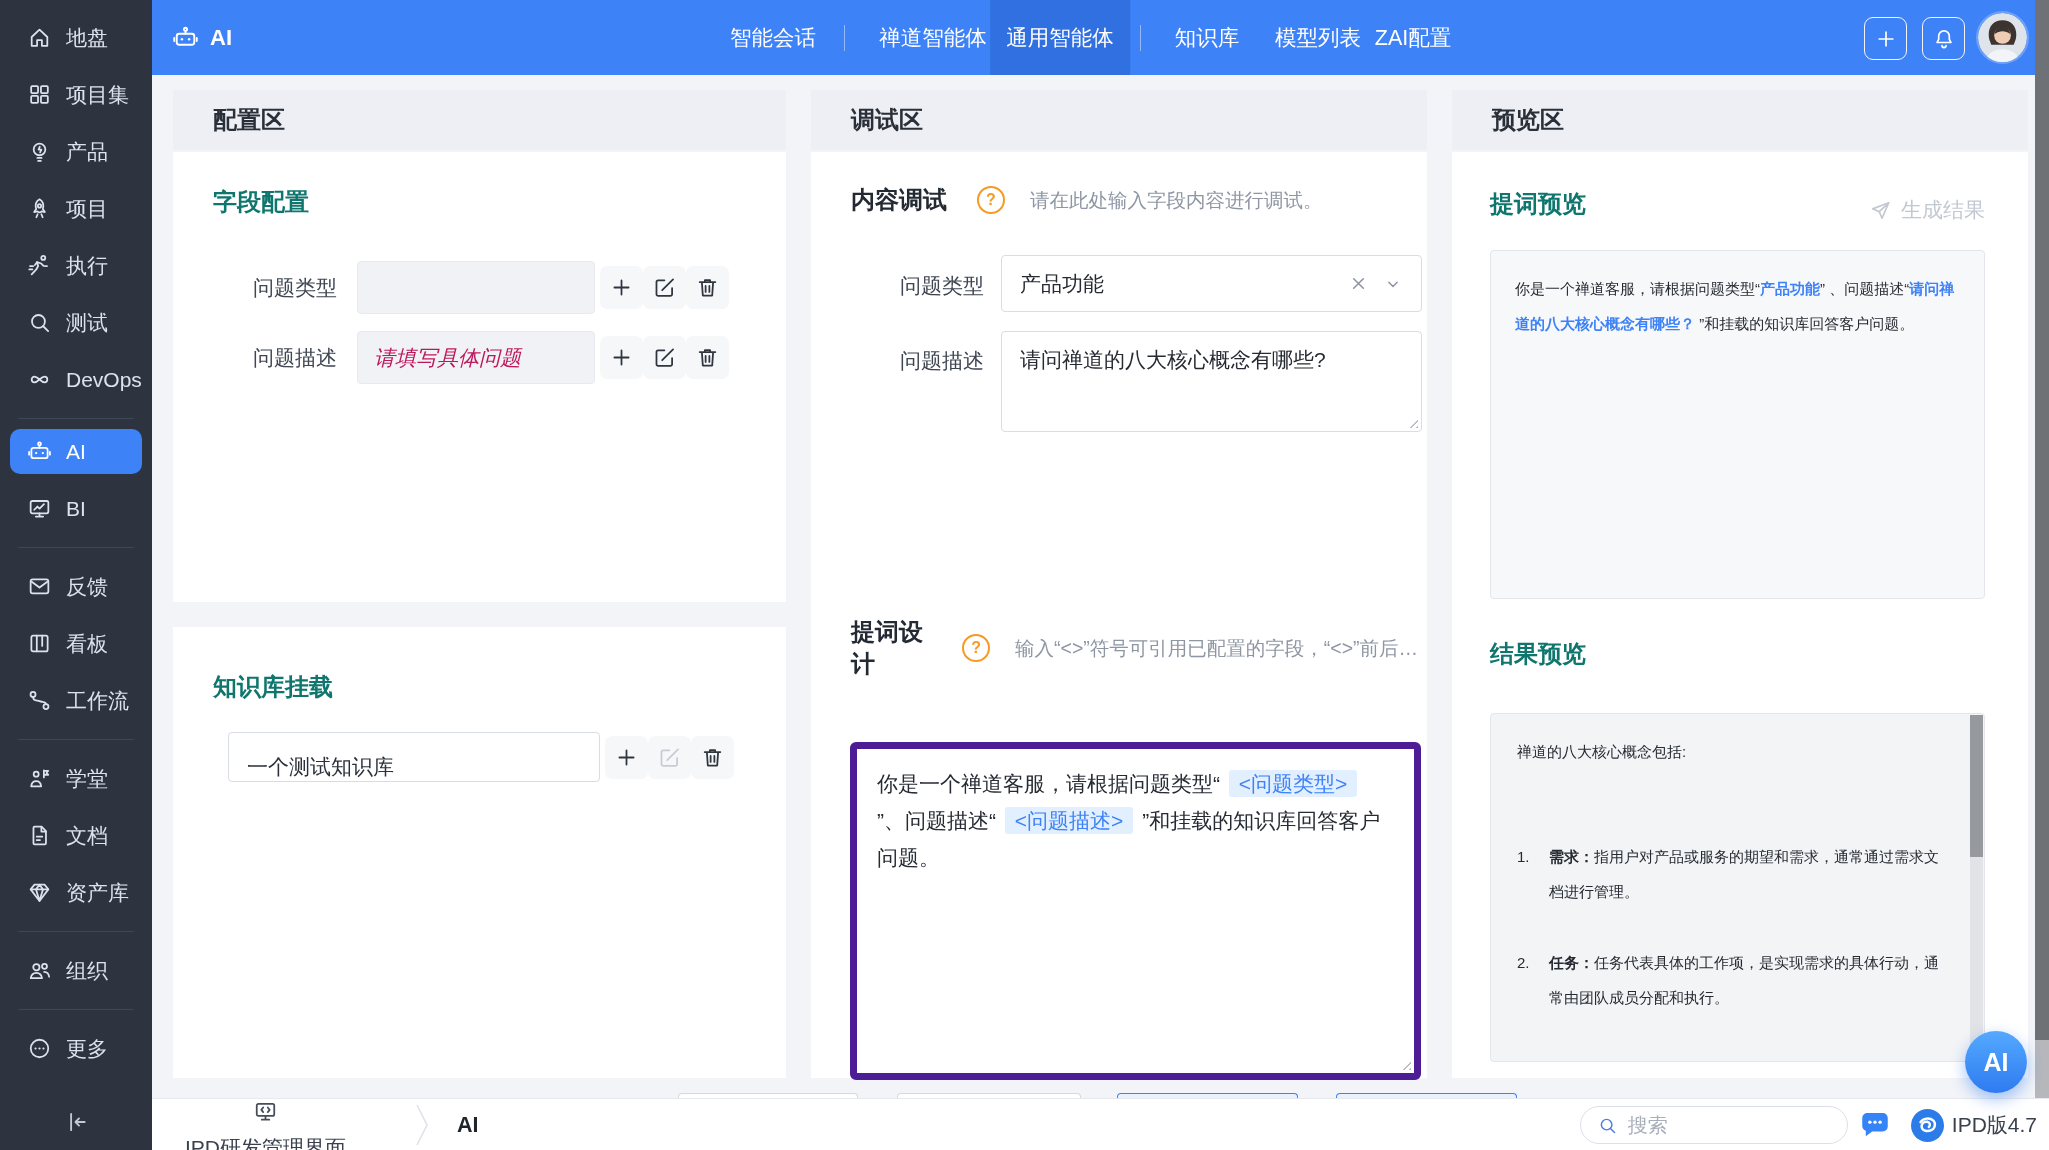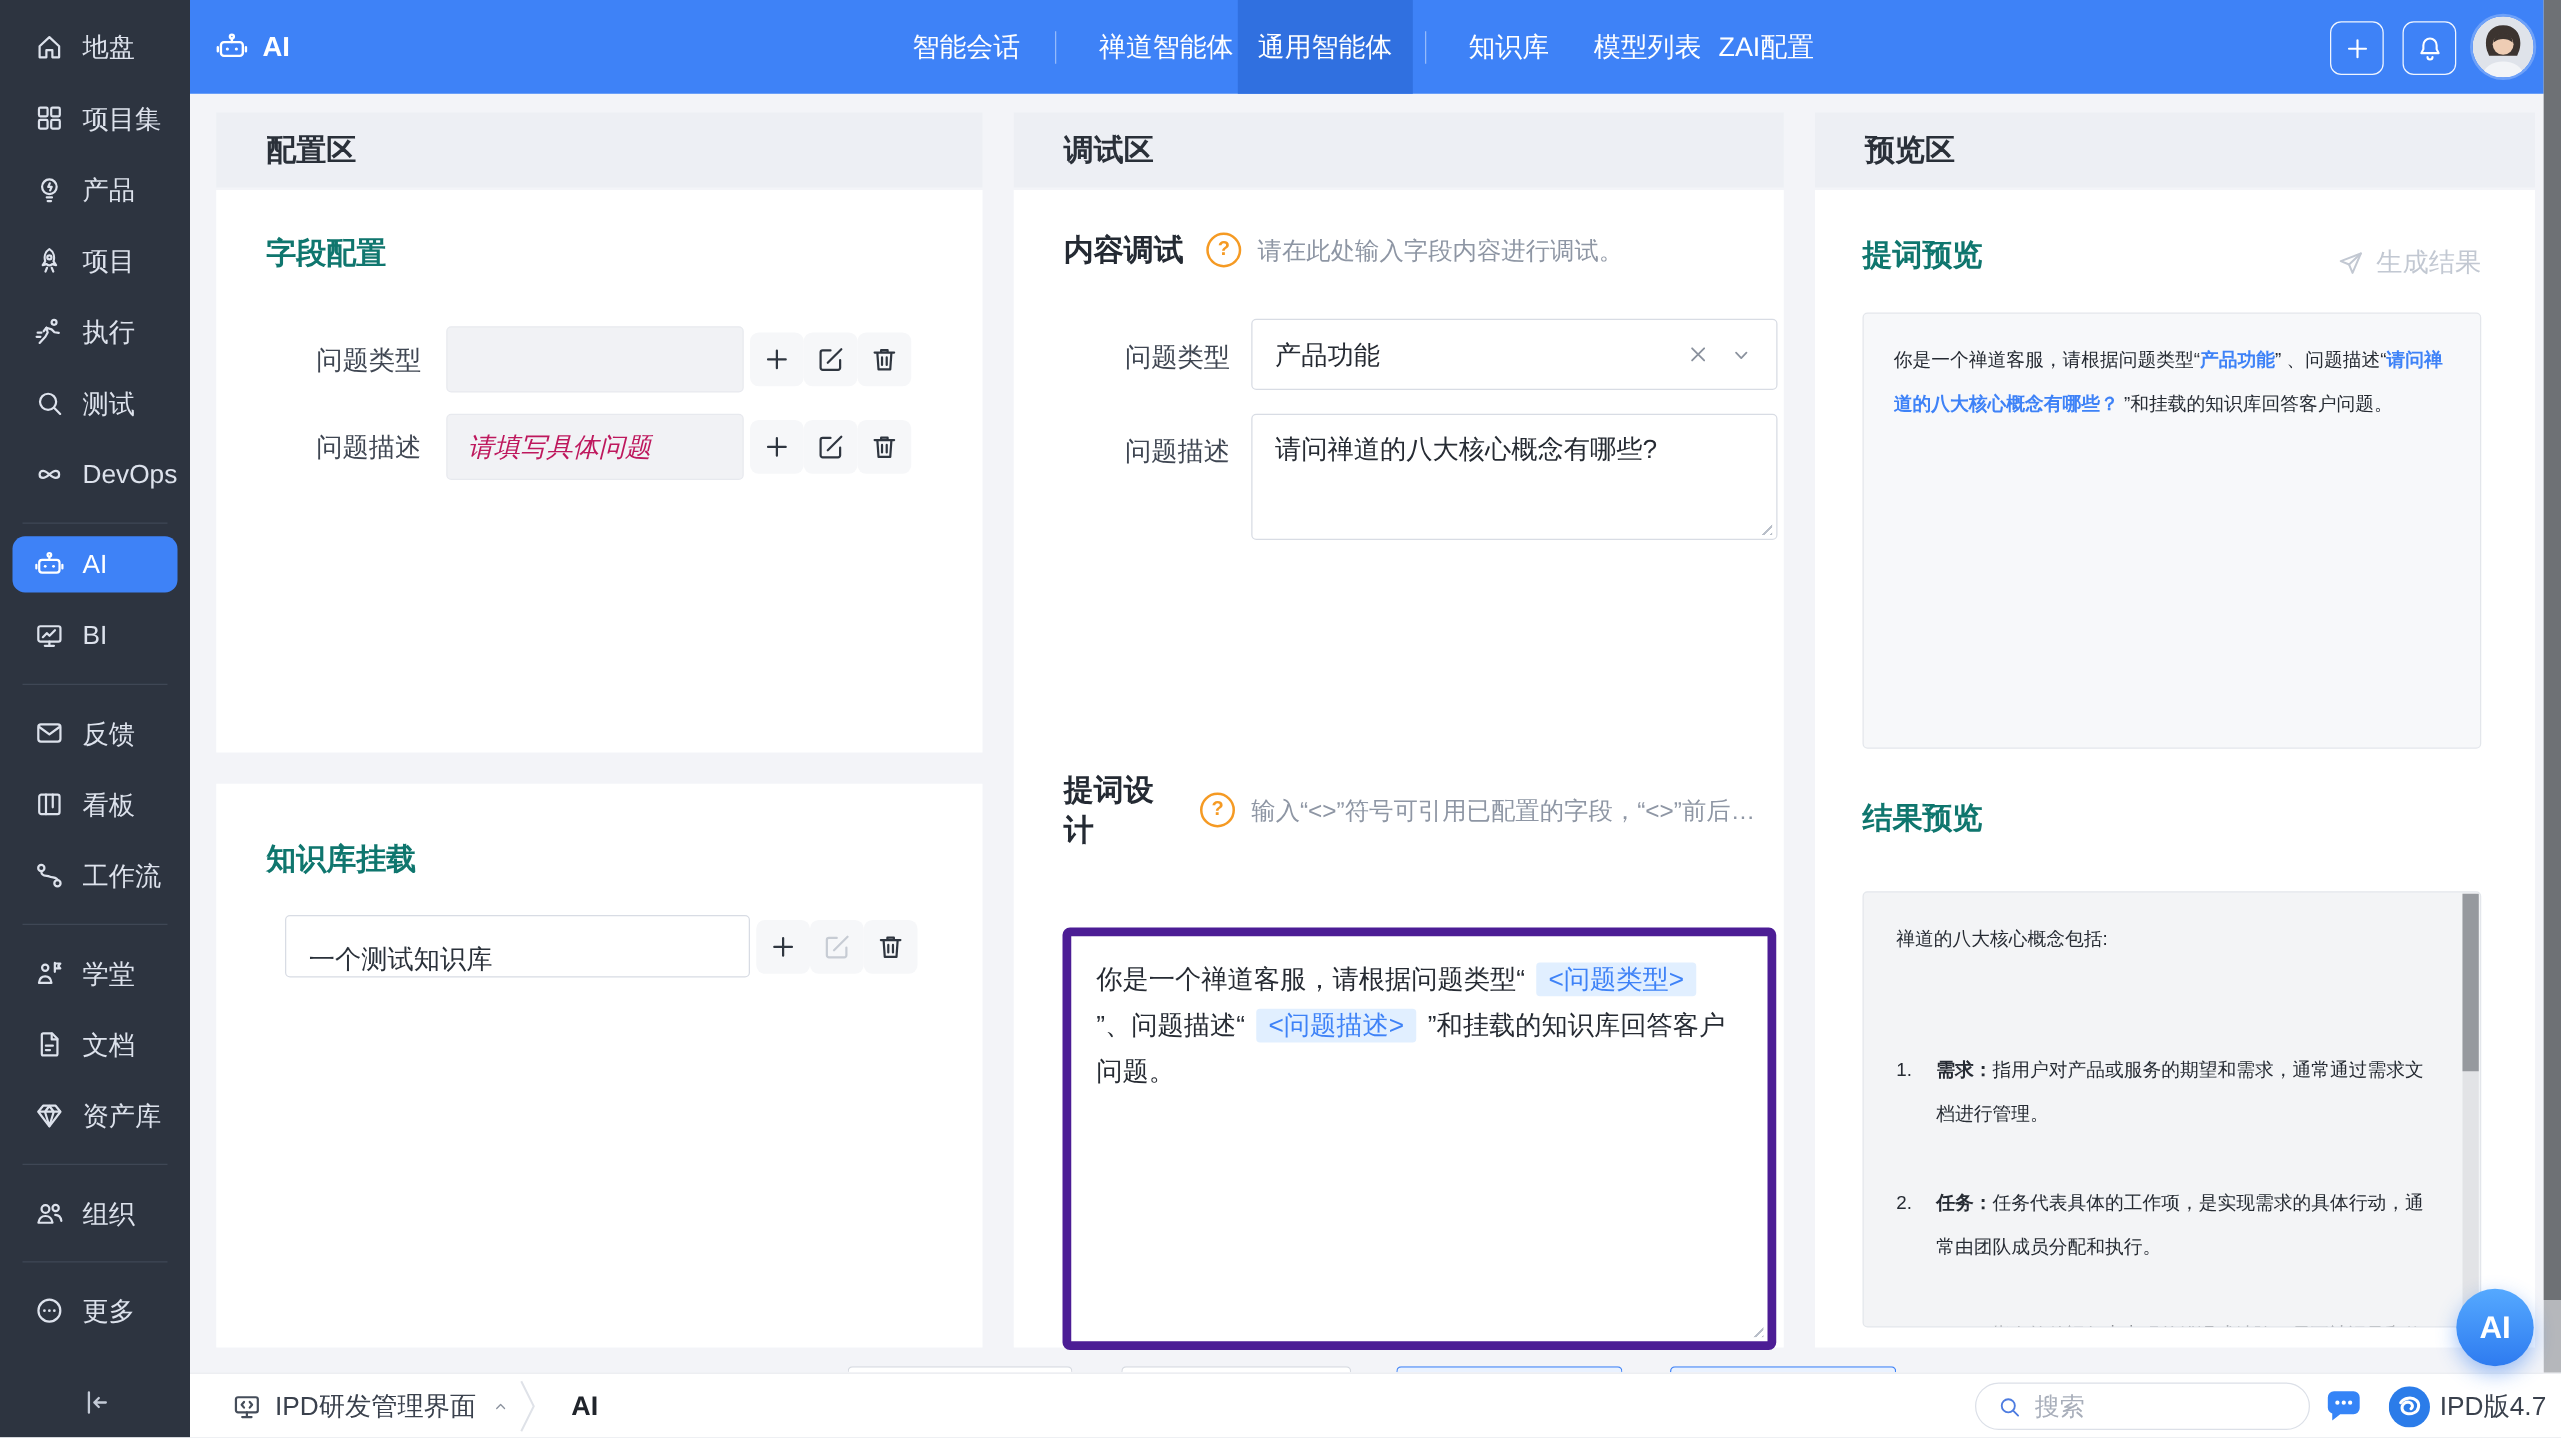--- a/index.html
+++ b/index.html
@@ -54,21 +54,21 @@
             justify-content:center;color:#2f3640;cursor:pointer;margin-left:0;}
   .icon-btn svg{width:25px;height:25px;}
   .icon-btn.first{margin-left:5px;}
   .icon-btn.disabled{color:#c7ccd4;}
 
   .kb-row{position:absolute;left:0;top:105px;right:0;display:flex;align-items:center;}
   .kb-input{margin-left:55px;width:372px;height:50px;box-sizing:border-box;background:#fff;
             border:1px solid #d8dce4;border-radius:4px;font-size:21px;color:#2a313a;padding:0 18px;
             display:flex;align-items:flex-end;}
 
-  .inline-title{position:absolute;display:flex;align-items:center;gap:4px;}
+  .inline-title{position:absolute;display:flex;align-items:center;gap:16px;}
   .inline-title .t{font-size:24px;font-weight:bold;color:#242a33;}
   .q-circle{width:24px;height:24px;border:2px solid #f59a23;border-radius:50%;color:#f59a23;
             font-size:16px;font-weight:bold;display:flex;align-items:center;justify-content:center;
             margin-left:14px;flex:0 0 24px;}
   .hint{font-size:19.5px;color:#8e96a4;margin-left:9px;white-space:nowrap;}
   .hint.clip{max-width:420px;overflow:hidden;text-overflow:ellipsis;}
 
   .dbg-label{position:absolute;width:173px;text-align:right;font-size:21px;color:#3f4652;}
   .dbg-select{position:absolute;left:190px;top:103px;width:421px;height:57px;box-sizing:border-box;
               background:#fff;border:1px solid #d8dce4;border-radius:4px;display:flex;align-items:center;
@@ -104,21 +104,21 @@
   .result-thumb{position:absolute;top:0;left:0;width:100%;height:142px;background:#96999e;cursor:pointer;}
 
   .sliver{position:absolute;top:1018px;height:5px;background:#fff;border:1px solid #d5d9e0;border-bottom:none;
           border-radius:4px 4px 0 0;box-sizing:border-box;}
   .sliver.primary{border-color:#3e82f7;background:#eaf2ff;}
 
   
   .bottombar{position:absolute;left:152px;top:1098px;width:1897px;height:52px;background:#fff;
              border-top:1px solid #e7e9ee;box-sizing:border-box;z-index:25;}
   .bb-app{position:absolute;left:33px;top:0;height:52px;display:flex;align-items:center;gap:10px;
-          font-size:21px;color:#3a414d;cursor:pointer;}
+          font-size:21px;color:#3a414d;cursor:pointer;flex-direction:column;}
   .bb-app .ic svg{width:25px;height:25px;color:#454d5a;}
   .bb-app .caret{color:#8a919d;margin-left:2px;}
   .bb-app .caret svg{width:15px;height:15px;}
   .bb-sep{position:absolute;left:262px;top:4px;color:#dfe2e8;}
   .bb-crumb{position:absolute;left:305px;top:0;height:52px;display:flex;align-items:center;
             font-size:21.5px;font-weight:bold;color:#20242b;}
   .bb-right{position:absolute;right:12px;top:0;height:52px;display:flex;align-items:center;}
   .bb-search{width:268px;height:38px;box-sizing:border-box;border:1px solid #dce0e8;border-radius:19px;
              background:#fff;display:flex;align-items:center;padding:0 16px;gap:10px;}
   .bb-search .ic{color:#4e7ce0;}

